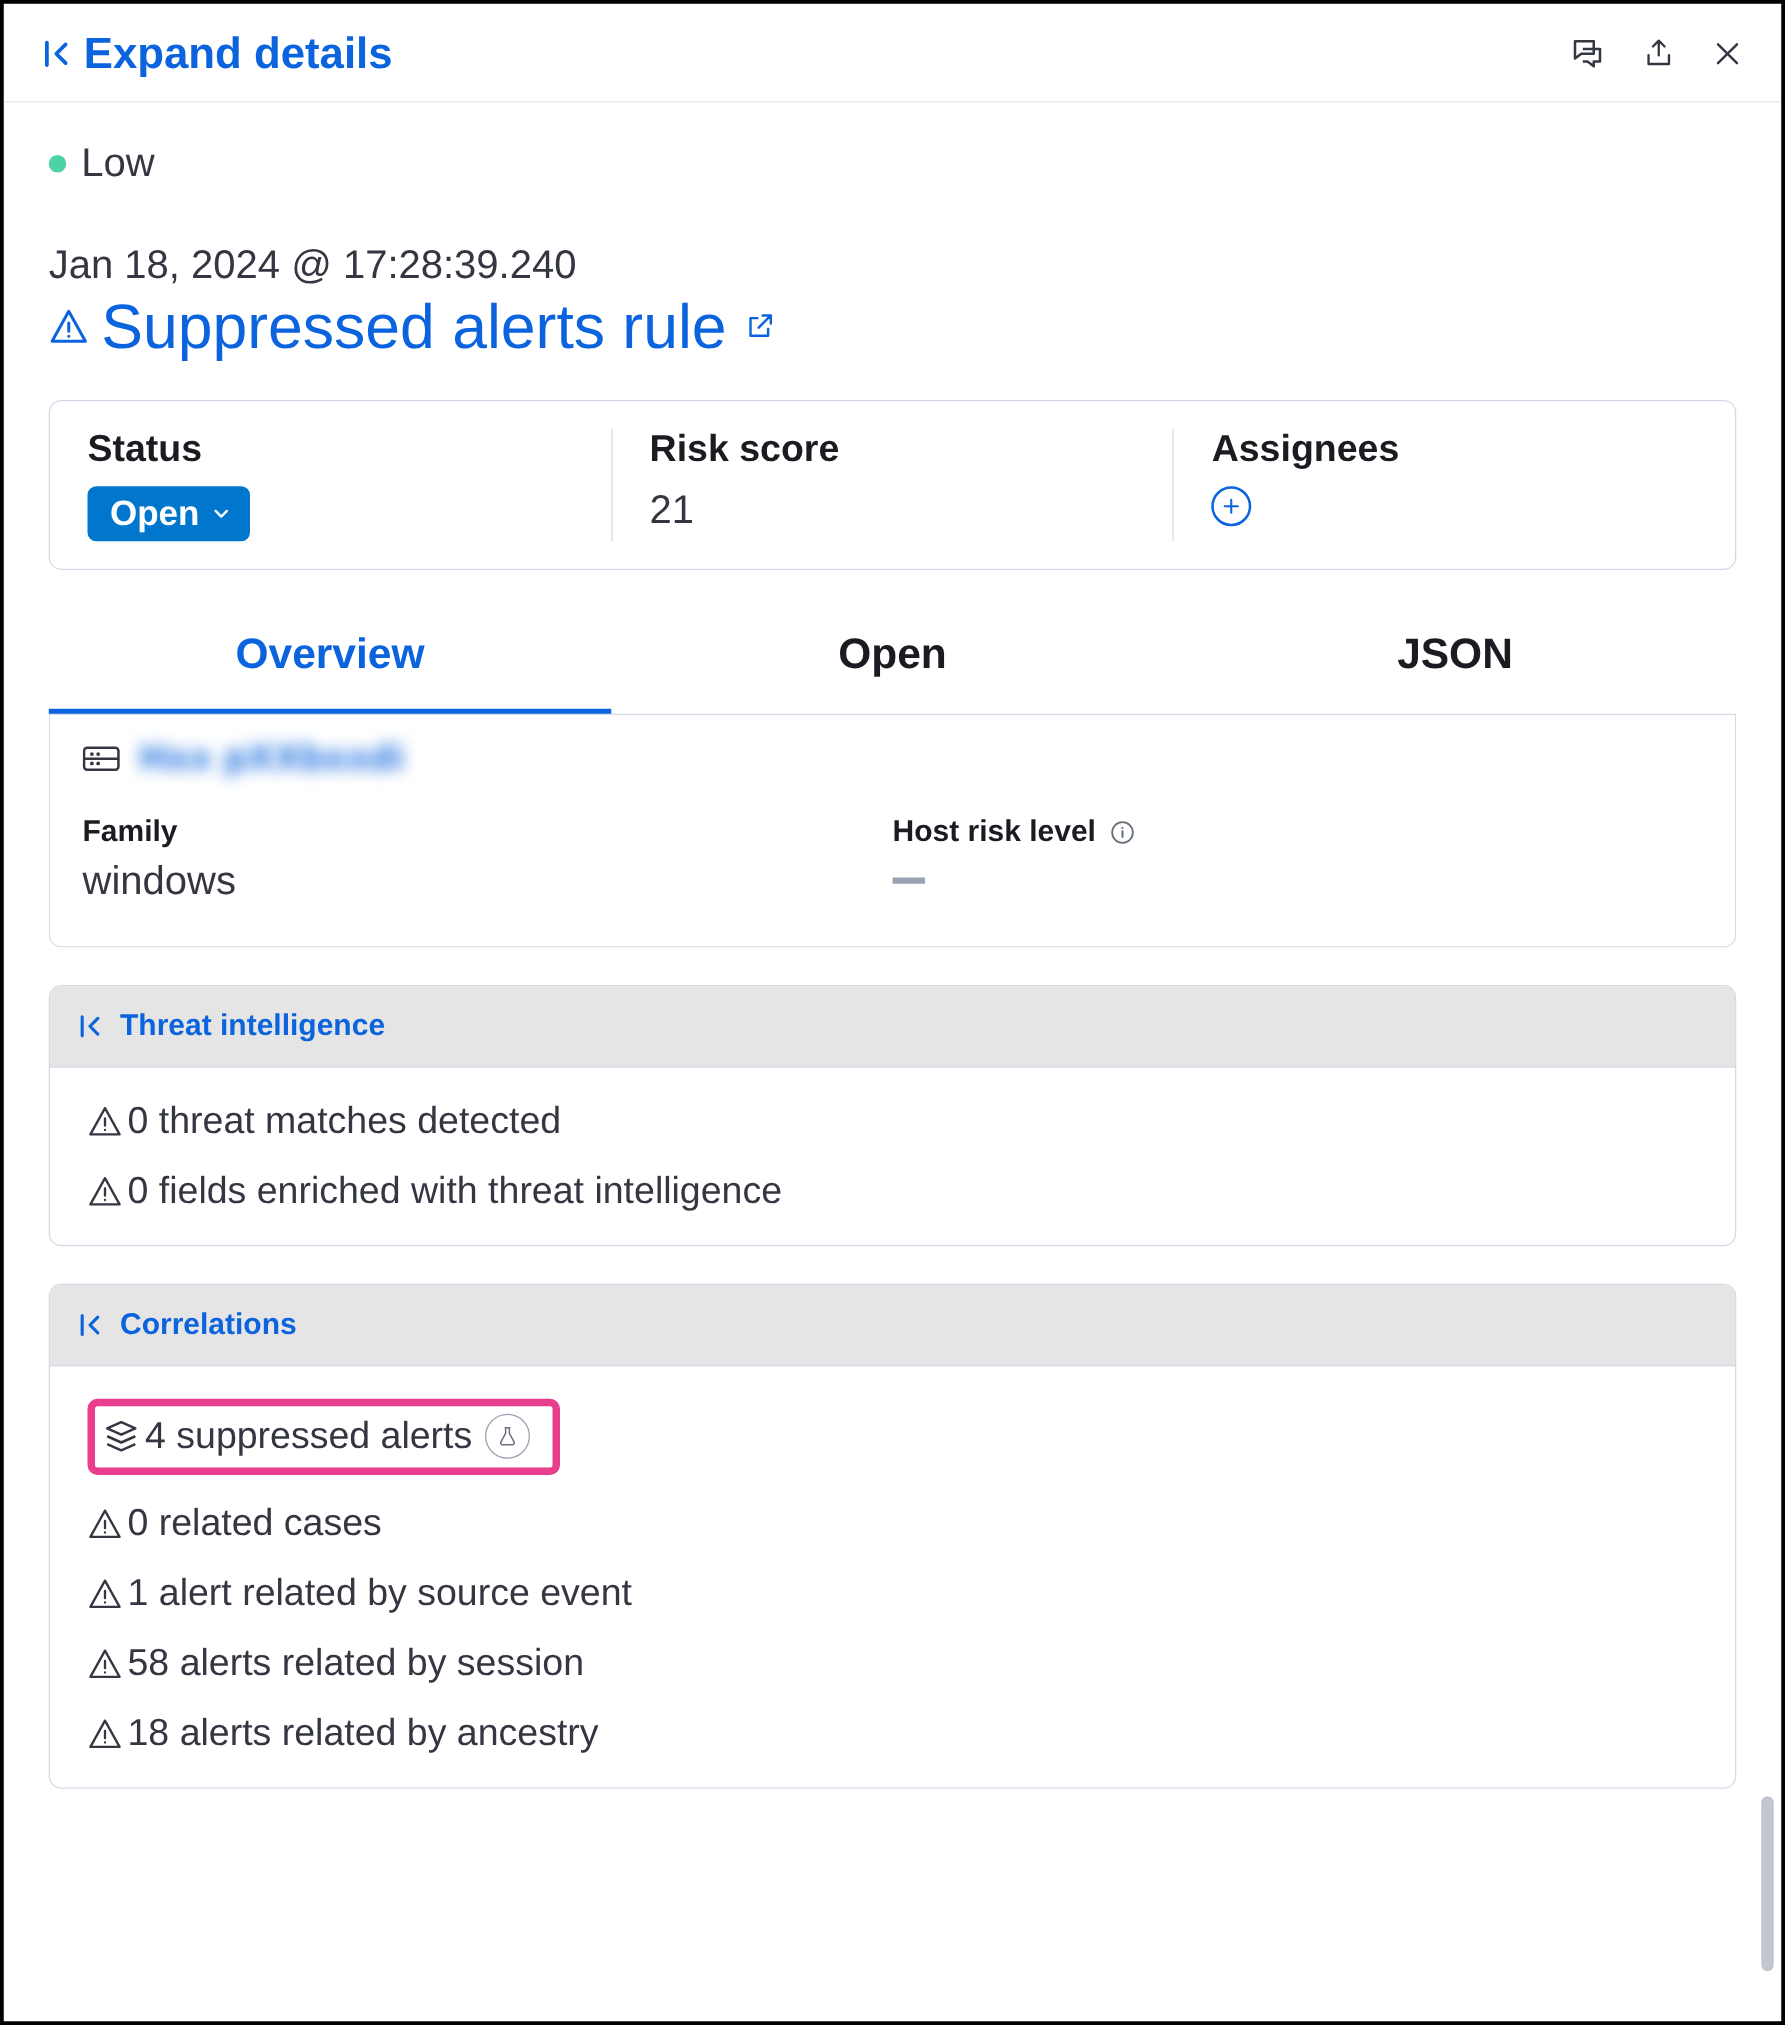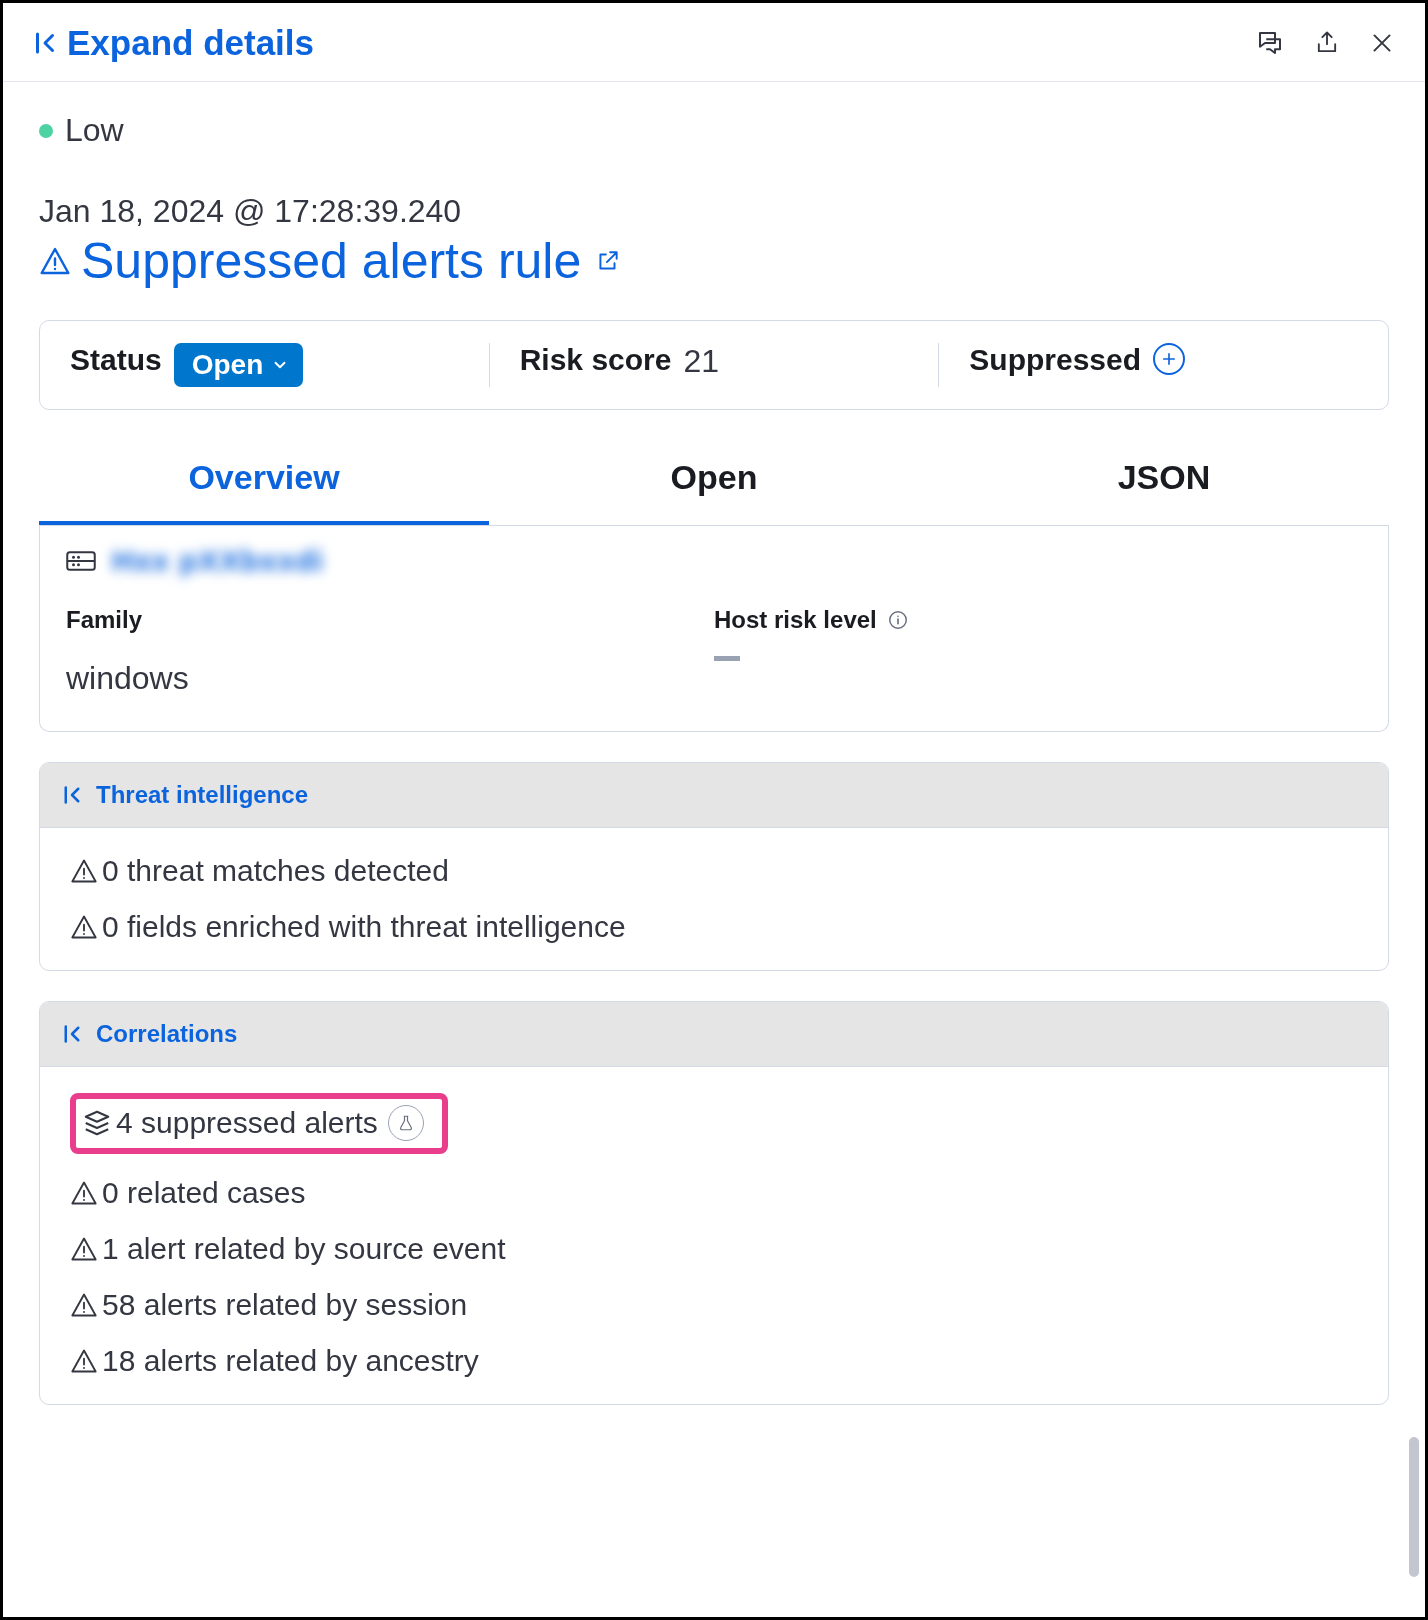--- a/index.html
+++ b/index.html
@@ -74,20 +74,21 @@
     border: 1px solid #d3dae6;
     border-radius: 10px;
     display: flex;
     padding: 22px 0;
   }
   .stat-col {
     flex: 1;
     padding: 0 30px;
     border-right: 1px solid #d3dae6;
     display:flex;
+    flex-direction:column;
     gap:12px;
   }
   .stat-col:last-child { border-right: none; }
   .stat-label {
     font-size: 30px;
     font-weight: 700;
     color: #1a1c21;
   }
   .status-pill {
     display: inline-flex;
@@ -141,21 +142,21 @@
     color:#0b64dd;
     font-size:30px;
     font-weight:700;
     letter-spacing:1px;
   }
   .host-grid {
     display:flex; margin-top: 28px;
   }
   .host-grid > div { flex:1; }
   .field-label { font-size:24px; font-weight:700; color:#1a1c21; display:flex; align-items:center; gap:10px;}
-  .field-value { font-size:32px; color:#343741; margin-top:26px; }
+  .field-value { font-size:32px; color:#343741; margin-top:6px; }
   .dash { width:26px; height:5px; background:#98a2b3; margin-top:22px; }
   .section {
     border:1px solid #d3dae6;
     border-radius:10px;
     margin-top: 30px;
     overflow:hidden;
   }
   .section-header {
     background:#e5e5e5;
     display:flex;
@@ -260,21 +261,21 @@
         <svg width="18" height="18" viewBox="0 0 24 24" fill="none">
             <path d="M6 9l6 6 6-6" stroke="#fff" stroke-width="2.5" stroke-linecap="round" stroke-linejoin="round"></path>
           </svg>
       </div>
     </div>
     <div class="stat-col">
       <div class="stat-label">Risk score</div>
       <div class="risk-value">21</div>
     </div>
     <div class="stat-col">
-      <div class="stat-label">Suppressed</div>
+      <div class="stat-label">Assignees</div>
       <div class="add-circle">
         <svg width="18" height="18" viewBox="0 0 24 24" fill="none">
             <path d="M12 5v14M5 12h14" stroke="#0b64dd" stroke-width="2.2" stroke-linecap="round"></path>
           </svg>
       </div>
     </div>
   </div>
 
   <div class="tabs">
     <div class="tab active">Overview</div>

